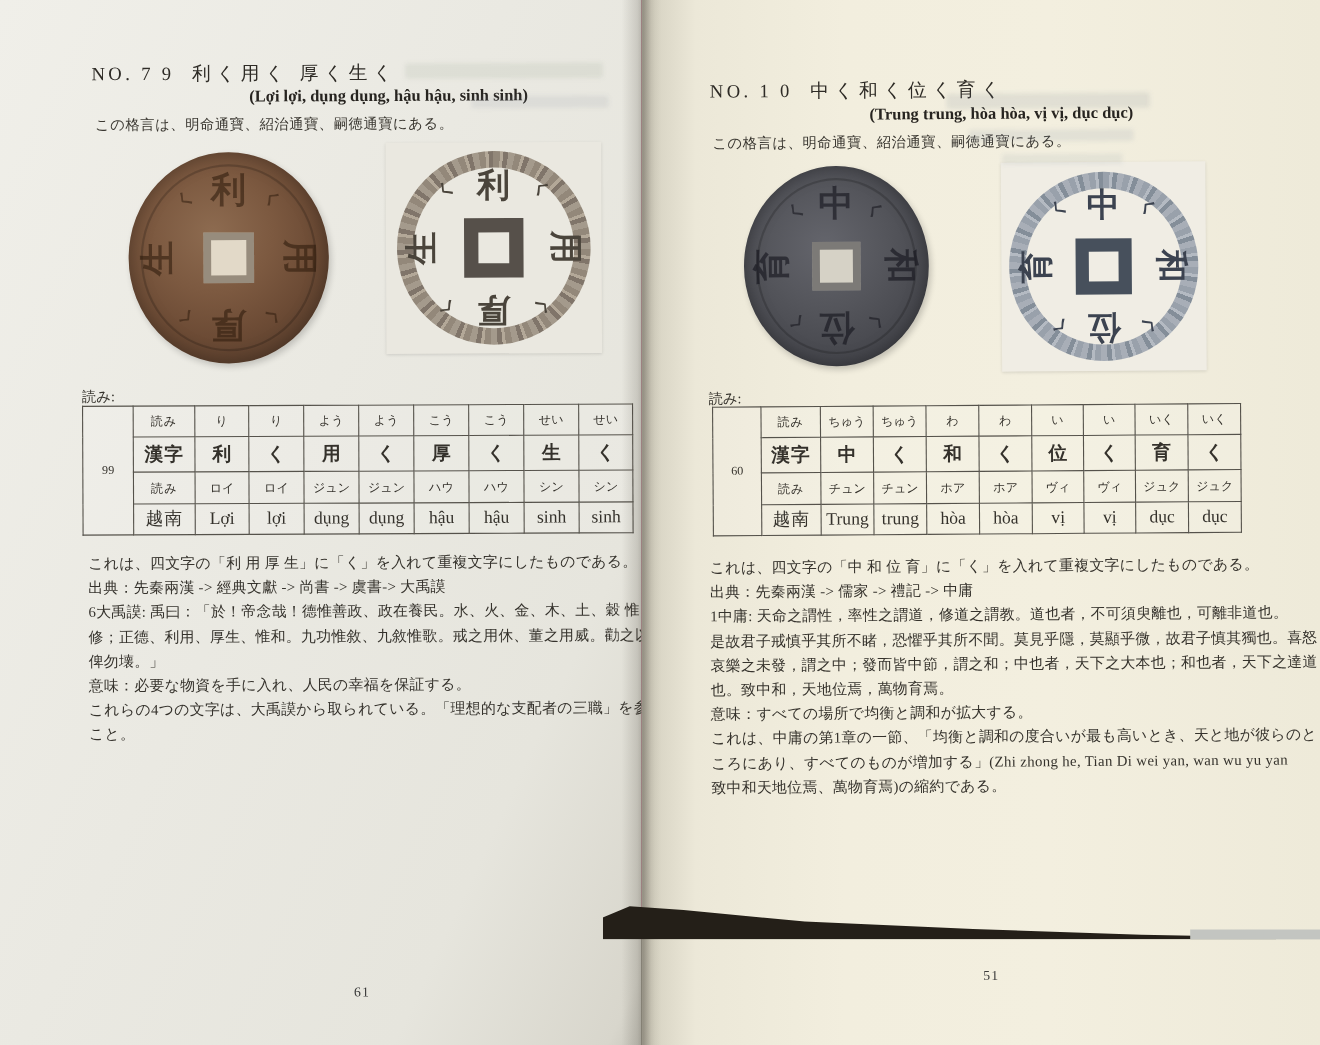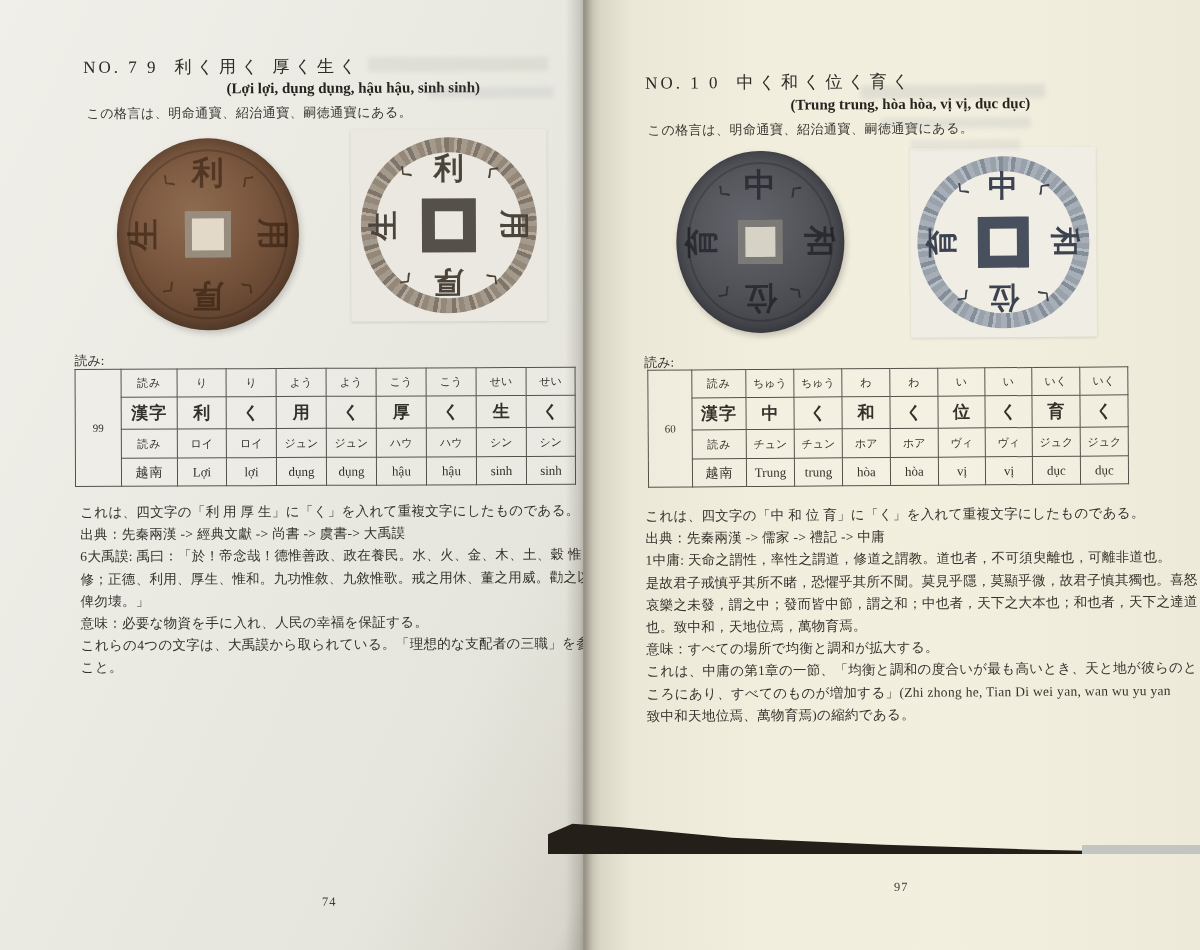--- a/index.html
+++ b/index.html
@@ -36,21 +36,21 @@
   .pagenum{position:absolute;font-size:12.5px;color:#3a3a3a;letter-spacing:1px;}
 
   
   table.rtable{position:absolute;border-collapse:collapse;table-layout:fixed;background:rgba(255,255,255,0.12);}
   table.rtable td{border:1px solid #55524b;text-align:center;vertical-align:middle;padding:0;overflow:hidden;color:#34312b;}
   td.no{font-size:13px;}
   td.lab{font-size:12px;letter-spacing:1px;}
   tr.r-kana{height:28px;}  tr.r-kana td{font-size:11px;}
   tr.r-kanji{height:32px;} tr.r-kanji td{font-size:17px;font-weight:bold;}
   tr.r-kata{height:29px;}  tr.r-kata td{font-size:11px;}
-  tr.r-viet{height:28px;}  tr.r-viet td{font-size:13px;}
+  tr.r-viet{height:28px;}  tr.r-viet td{font-size:16px;}
 
   
   .coin{position:absolute;border-radius:50%;}
   #coin-photo-79{left:118px;top:138px;width:182px;height:192px;
     background:radial-gradient(circle at 42% 38%,#8d6b50 0%,#7c5940 35%,#6c4b35 60%,#5a3f2d 82%,#4a3425 100%);
     box-shadow:inset 0 0 18px rgba(0,0,0,0.3),2px 3px 6px rgba(0,0,0,0.18);}
   #coin-photo-80{left:95px;top:150px;width:168px;height:182px;
     background:radial-gradient(circle at 44% 40%,#64656c 0%,#54555b 40%,#47484e 70%,#393a40 100%);
     box-shadow:inset 0 0 16px rgba(0,0,0,0.35),2px 3px 6px rgba(0,0,0,0.2);}
   .coin::after{content:"";position:absolute;inset:11px;border-radius:50%;border:2px solid rgba(0,0,0,0.18);}
@@ -214,21 +214,21 @@
         <div class="bl">これは、四文字の「利 用 厚 生」に「く」を入れて重複文字にしたものである。</div>
         <div class="bl">出典：先秦兩漢 -&gt; 經典文獻 -&gt; 尚書 -&gt; 虞書-&gt; 大禹謨</div>
         <div class="bl">6大禹謨: 禹曰：「於！帝念哉！德惟善政、政在養民。水、火、金、木、土、穀 惟</div>
         <div class="bl">修；正德、利用、厚生、惟和。九功惟敘、九敘惟歌。戒之用休、董之用威。勸之以九歌</div>
         <div class="bl">俾勿壊。」</div>
         <div class="bl">意味：必要な物資を手に入れ、人民の幸福を保証する。</div>
         <div class="bl">これらの4つの文字は、大禹謨から取られている。「理想的な支配者の三職」を参照の</div>
         <div class="bl">こと。</div>
       </div>
 
-      <div class="pagenum" style="left:320px;top:895px;">74</div>
+      <div class="pagenum" style="left:320px;top:895px;">61</div>
 
       <div class="ghost" style="left:370px;top:58px;width:180px;height:14px;background:rgba(135,145,125,0.13);"></div>
       <div class="ghost" style="left:430px;top:88px;width:125px;height:11px;background:rgba(120,135,150,0.12);"></div>
     </div>
   </div>
 
   <div class="page" id="page-right">
     <div class="page-inner">
 
       <div class="heading" style="left:65px;top:70px;">
@@ -338,21 +338,21 @@
         <div class="bl">1中庸: 天命之謂性，率性之謂道，修道之謂教。道也者，不可須臾離也，可離非道也。</div>
         <div class="bl">是故君子戒慎乎其所不睹，恐懼乎其所不聞。莫見乎隱，莫顯乎微，故君子慎其獨也。喜怒</div>
         <div class="bl">哀樂之未發，謂之中；發而皆中節，謂之和；中也者，天下之大本也；和也者，天下之達道</div>
         <div class="bl">也。致中和，天地位焉，萬物育焉。</div>
         <div class="bl">意味：すべての場所で均衡と調和が拡大する。</div>
         <div class="bl">これは、中庸の第1章の一節、「均衡と調和の度合いが最も高いとき、天と地が彼らのと</div>
         <div class="bl">ころにあり、すべてのものが増加する」(Zhi zhong he, Tian Di wei yan, wan wu yu yan</div>
         <div class="bl">致中和天地位焉、萬物育焉)の縮約である。</div>
       </div>
 
-      <div class="pagenum" style="left:308px;top:880px;">97</div>
+      <div class="pagenum" style="left:308px;top:880px;">51</div>
 
       <div class="ghost" style="left:280px;top:85px;width:185px;height:14px;background:rgba(110,125,145,0.14);"></div>
       <div class="ghost" style="left:300px;top:118px;width:150px;height:11px;background:rgba(110,125,145,0.12);"></div>
       <div class="ghost" style="left:330px;top:140px;width:110px;height:10px;background:rgba(110,125,145,0.10);"></div>
     </div>
   </div>
 
   <div class="gutter"></div>
   <div class="bottom-wedge"></div>
   <div class="desk-strip"></div>

